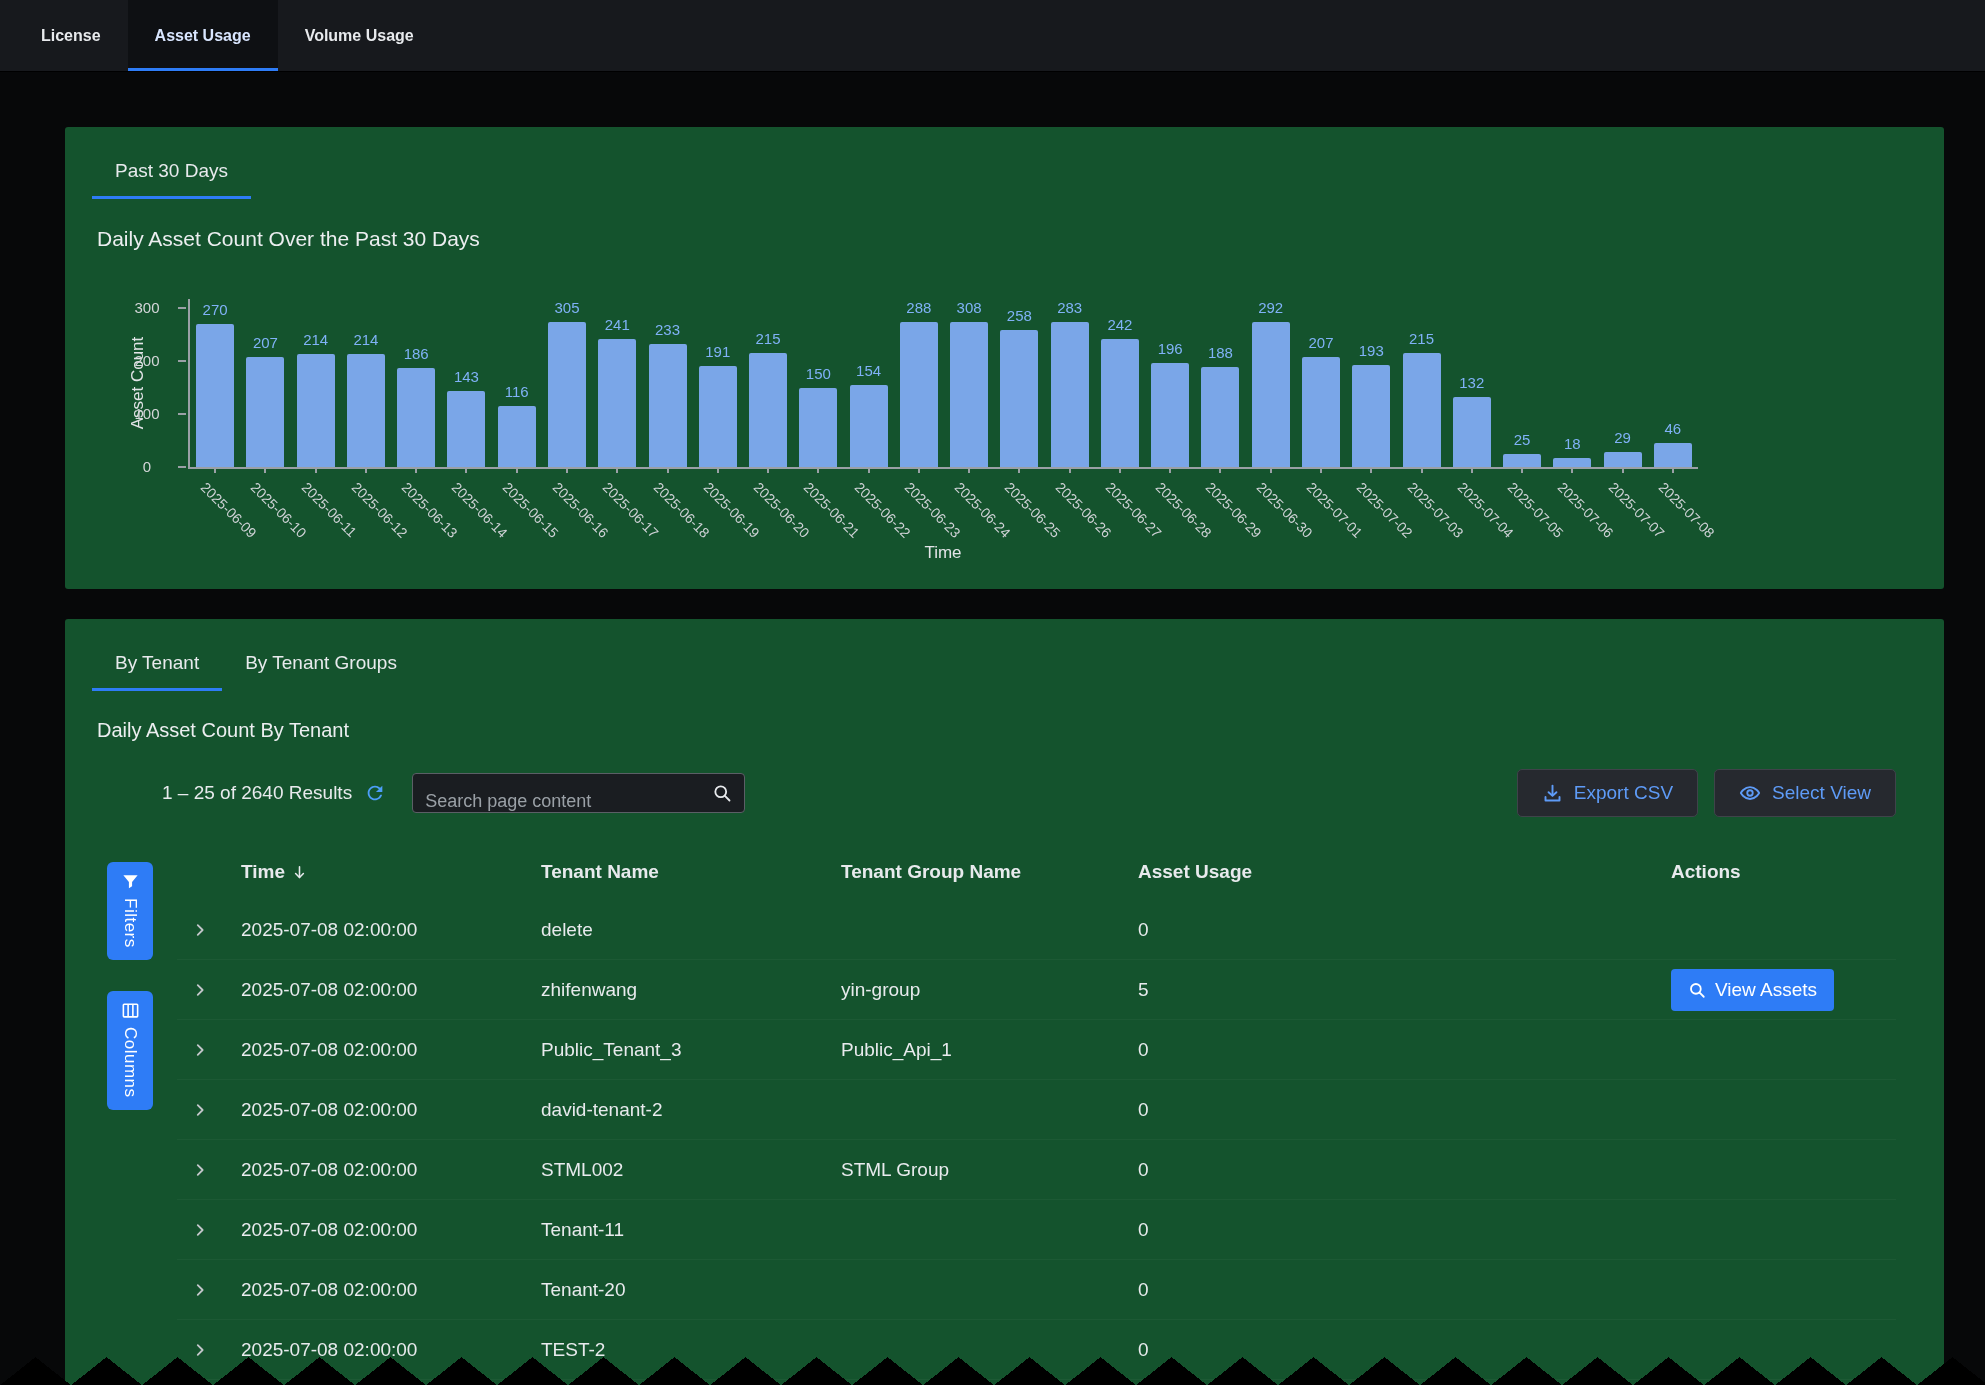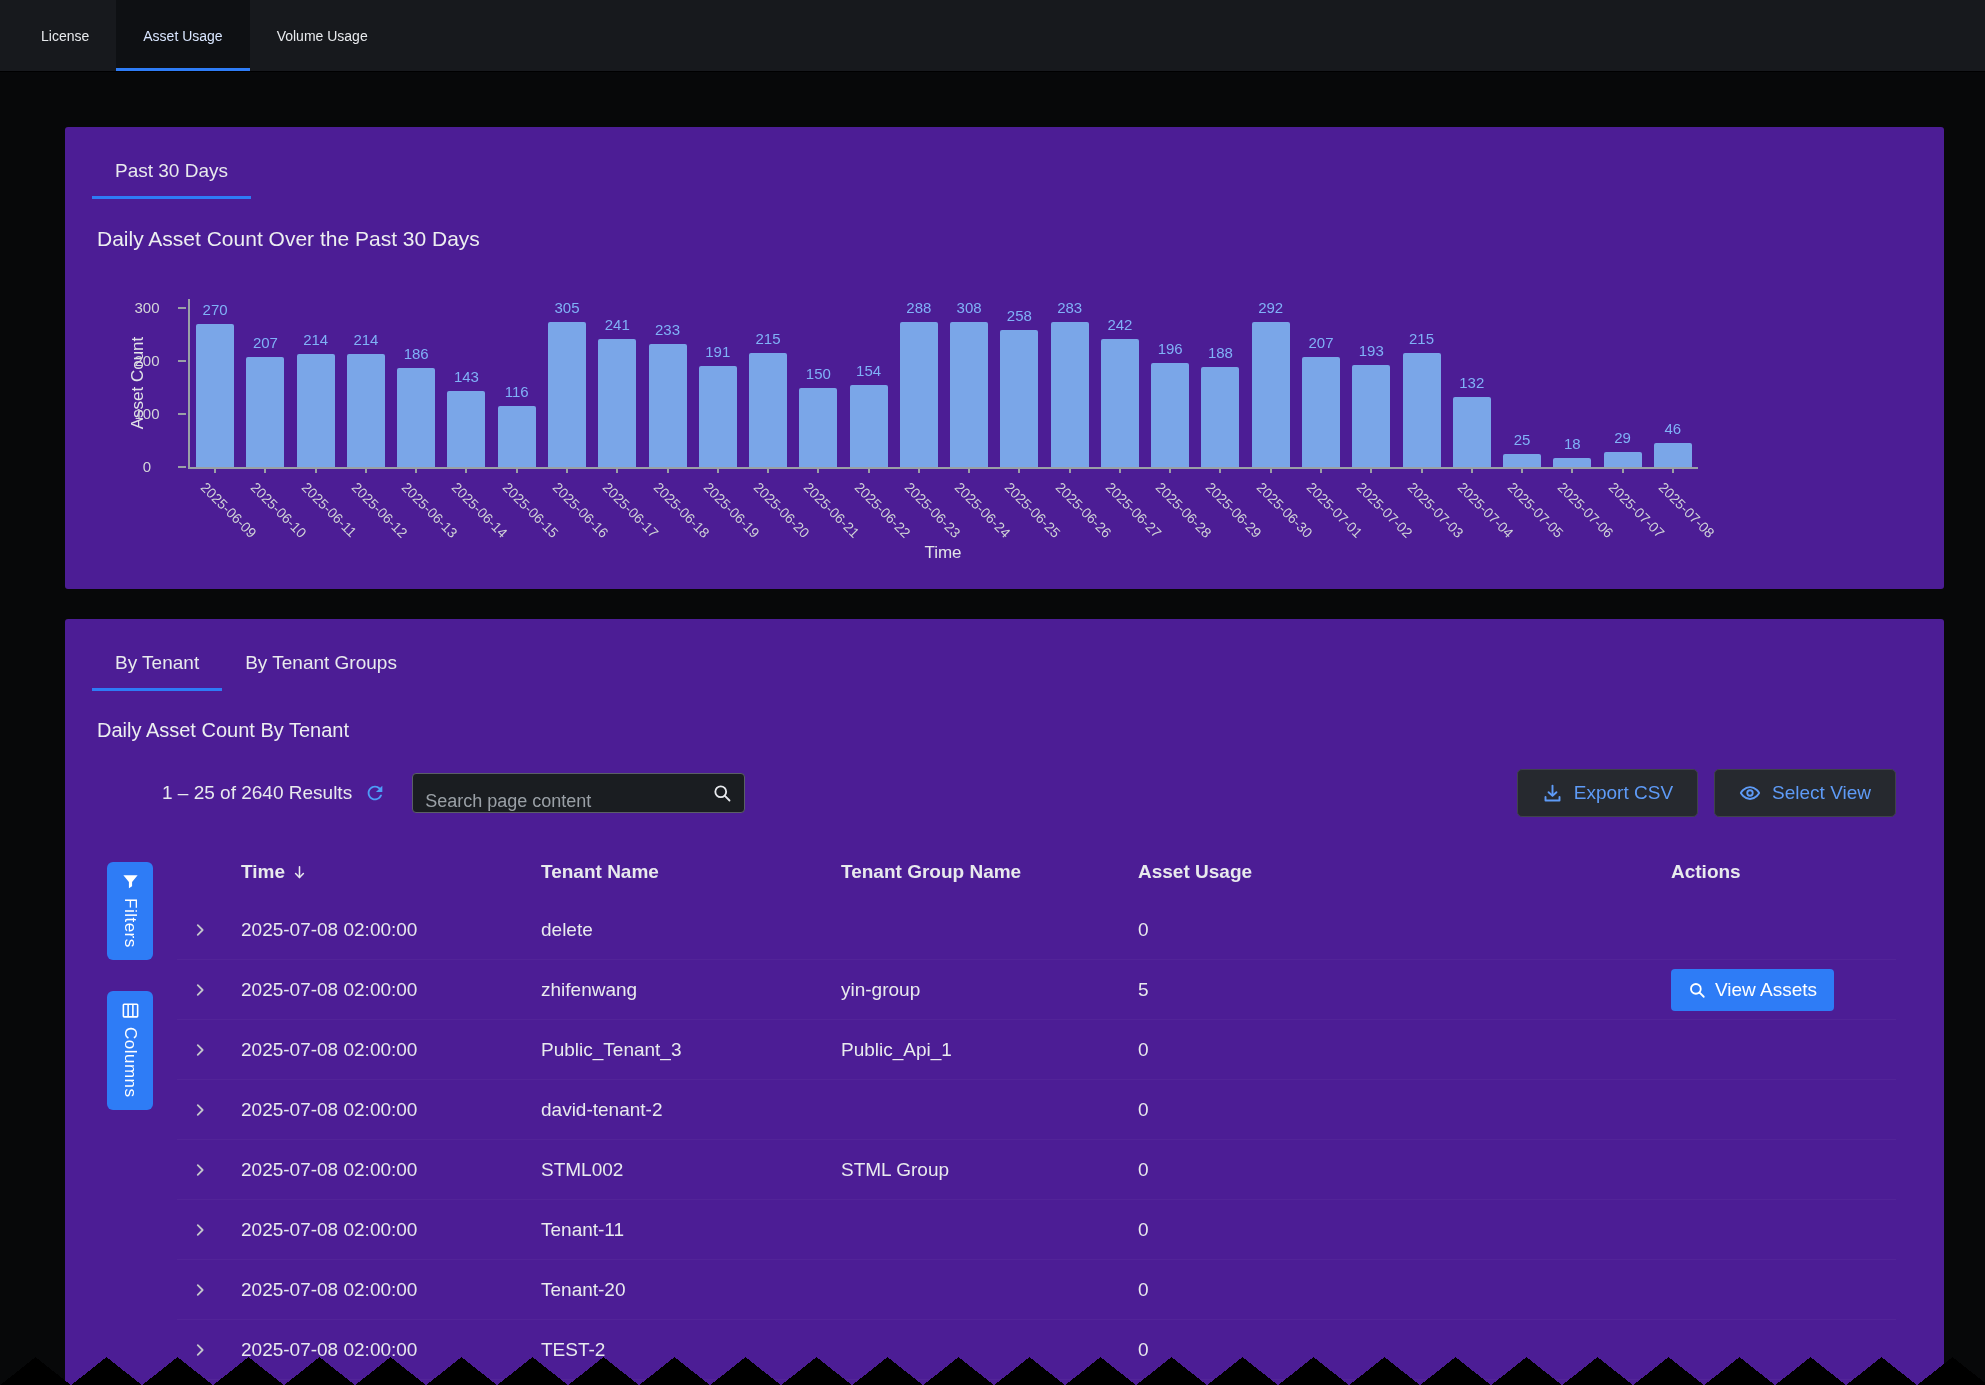--- a/index.html
+++ b/index.html
@@ -11,30 +11,30 @@
     color:#e8eaed;
   }
   [data-interactable="true"] { cursor:pointer; }
 
   
   .topbar {
     height:72px; background:#17191d; display:flex; align-items:stretch;
     padding-left:14px; border-bottom:1px solid #000;
   }
   .toptab {
-    display:flex; align-items:center; padding:0 27px; font-size:14px; color:#e8eaed;
+    display:flex; align-items:center; padding:0 27px; font-size:16px; color:#e8eaed;font-weight:bold;
   }
   .toptab.active {
     background:#0e1013; color:#d9e6ff;
     box-shadow: inset 0 -3px 0 #2e7cf6;
   }
 
   
   .card {
-    background:#4c1d95; width:1879px; margin-left:65px; border-radius:3px; position:relative;
+    background:#14532d; width:1879px; margin-left:65px; border-radius:3px; position:relative;
   }
   .chart-card { margin-top:55px; height:462px; }
   .table-card { margin-top:30px; padding-bottom:40px; }
 
   .card-tabs { display:flex; padding:33px 0 0 27px; }
   .card-tab {
     padding:0 23px 14px 23px; font-size:19px; color:#e8eaed; border-bottom:3px solid transparent;
   }
   .card-tab.active { border-bottom-color:#2e7cf6; }
 

